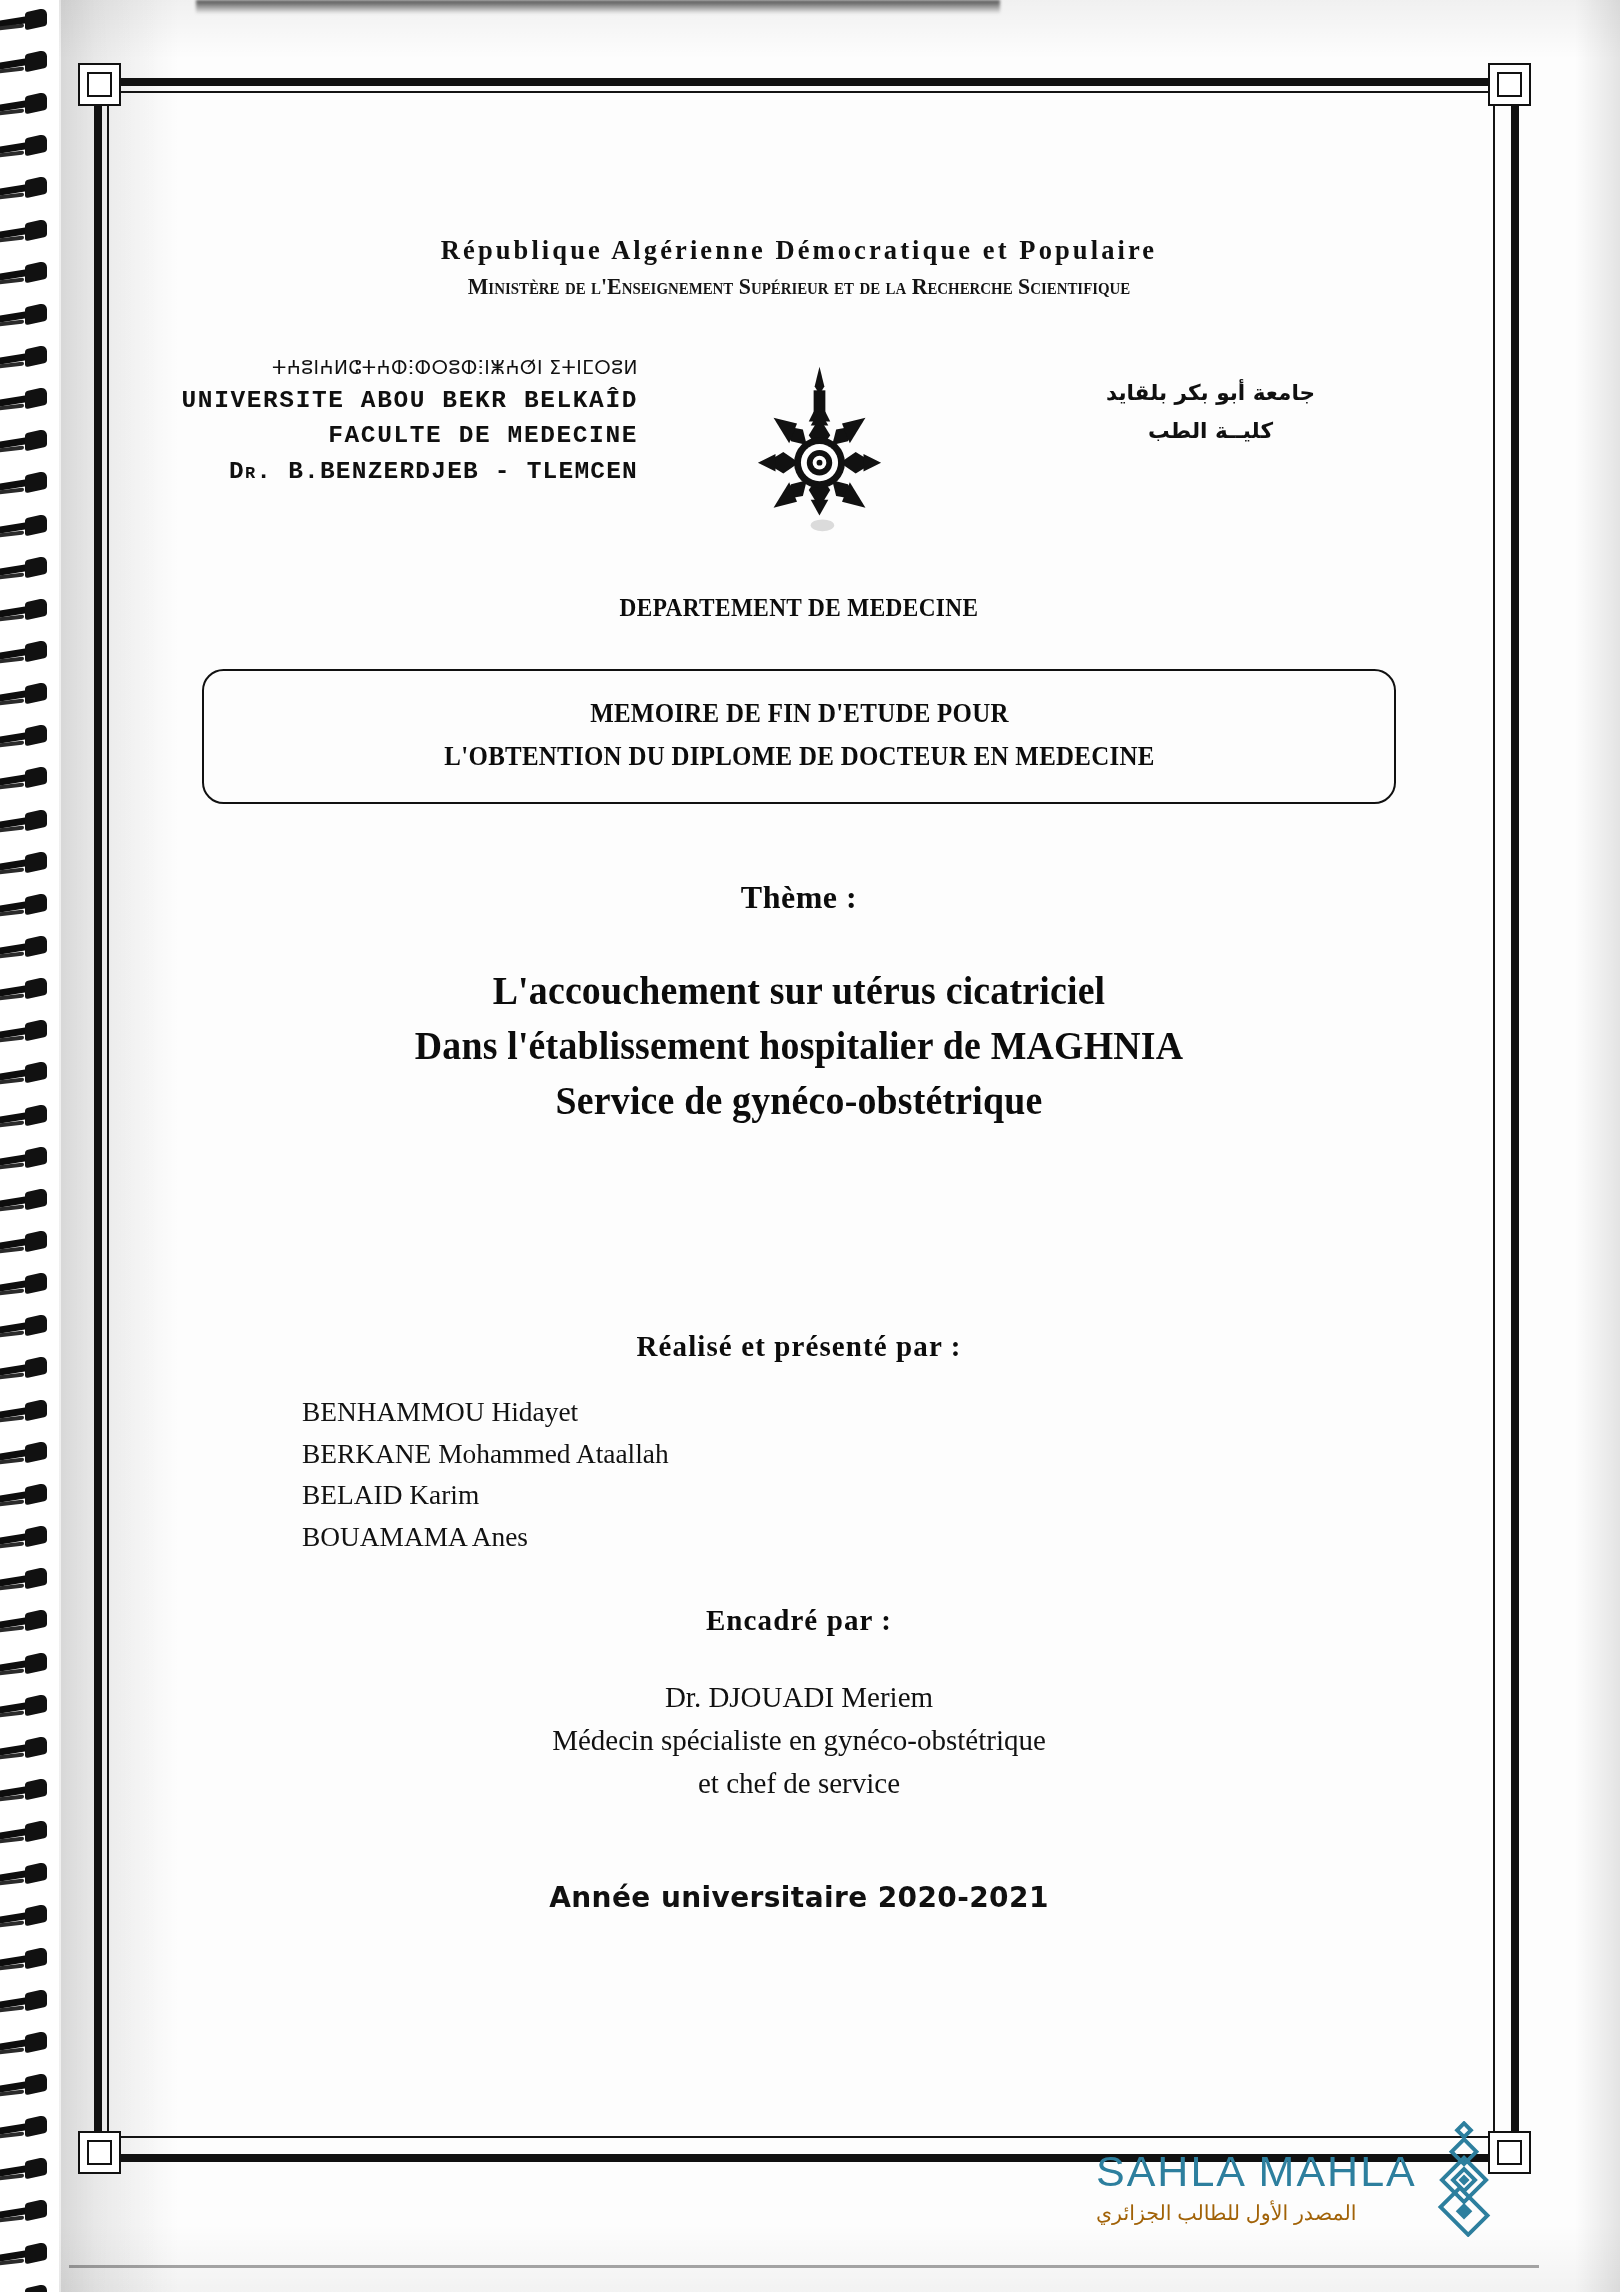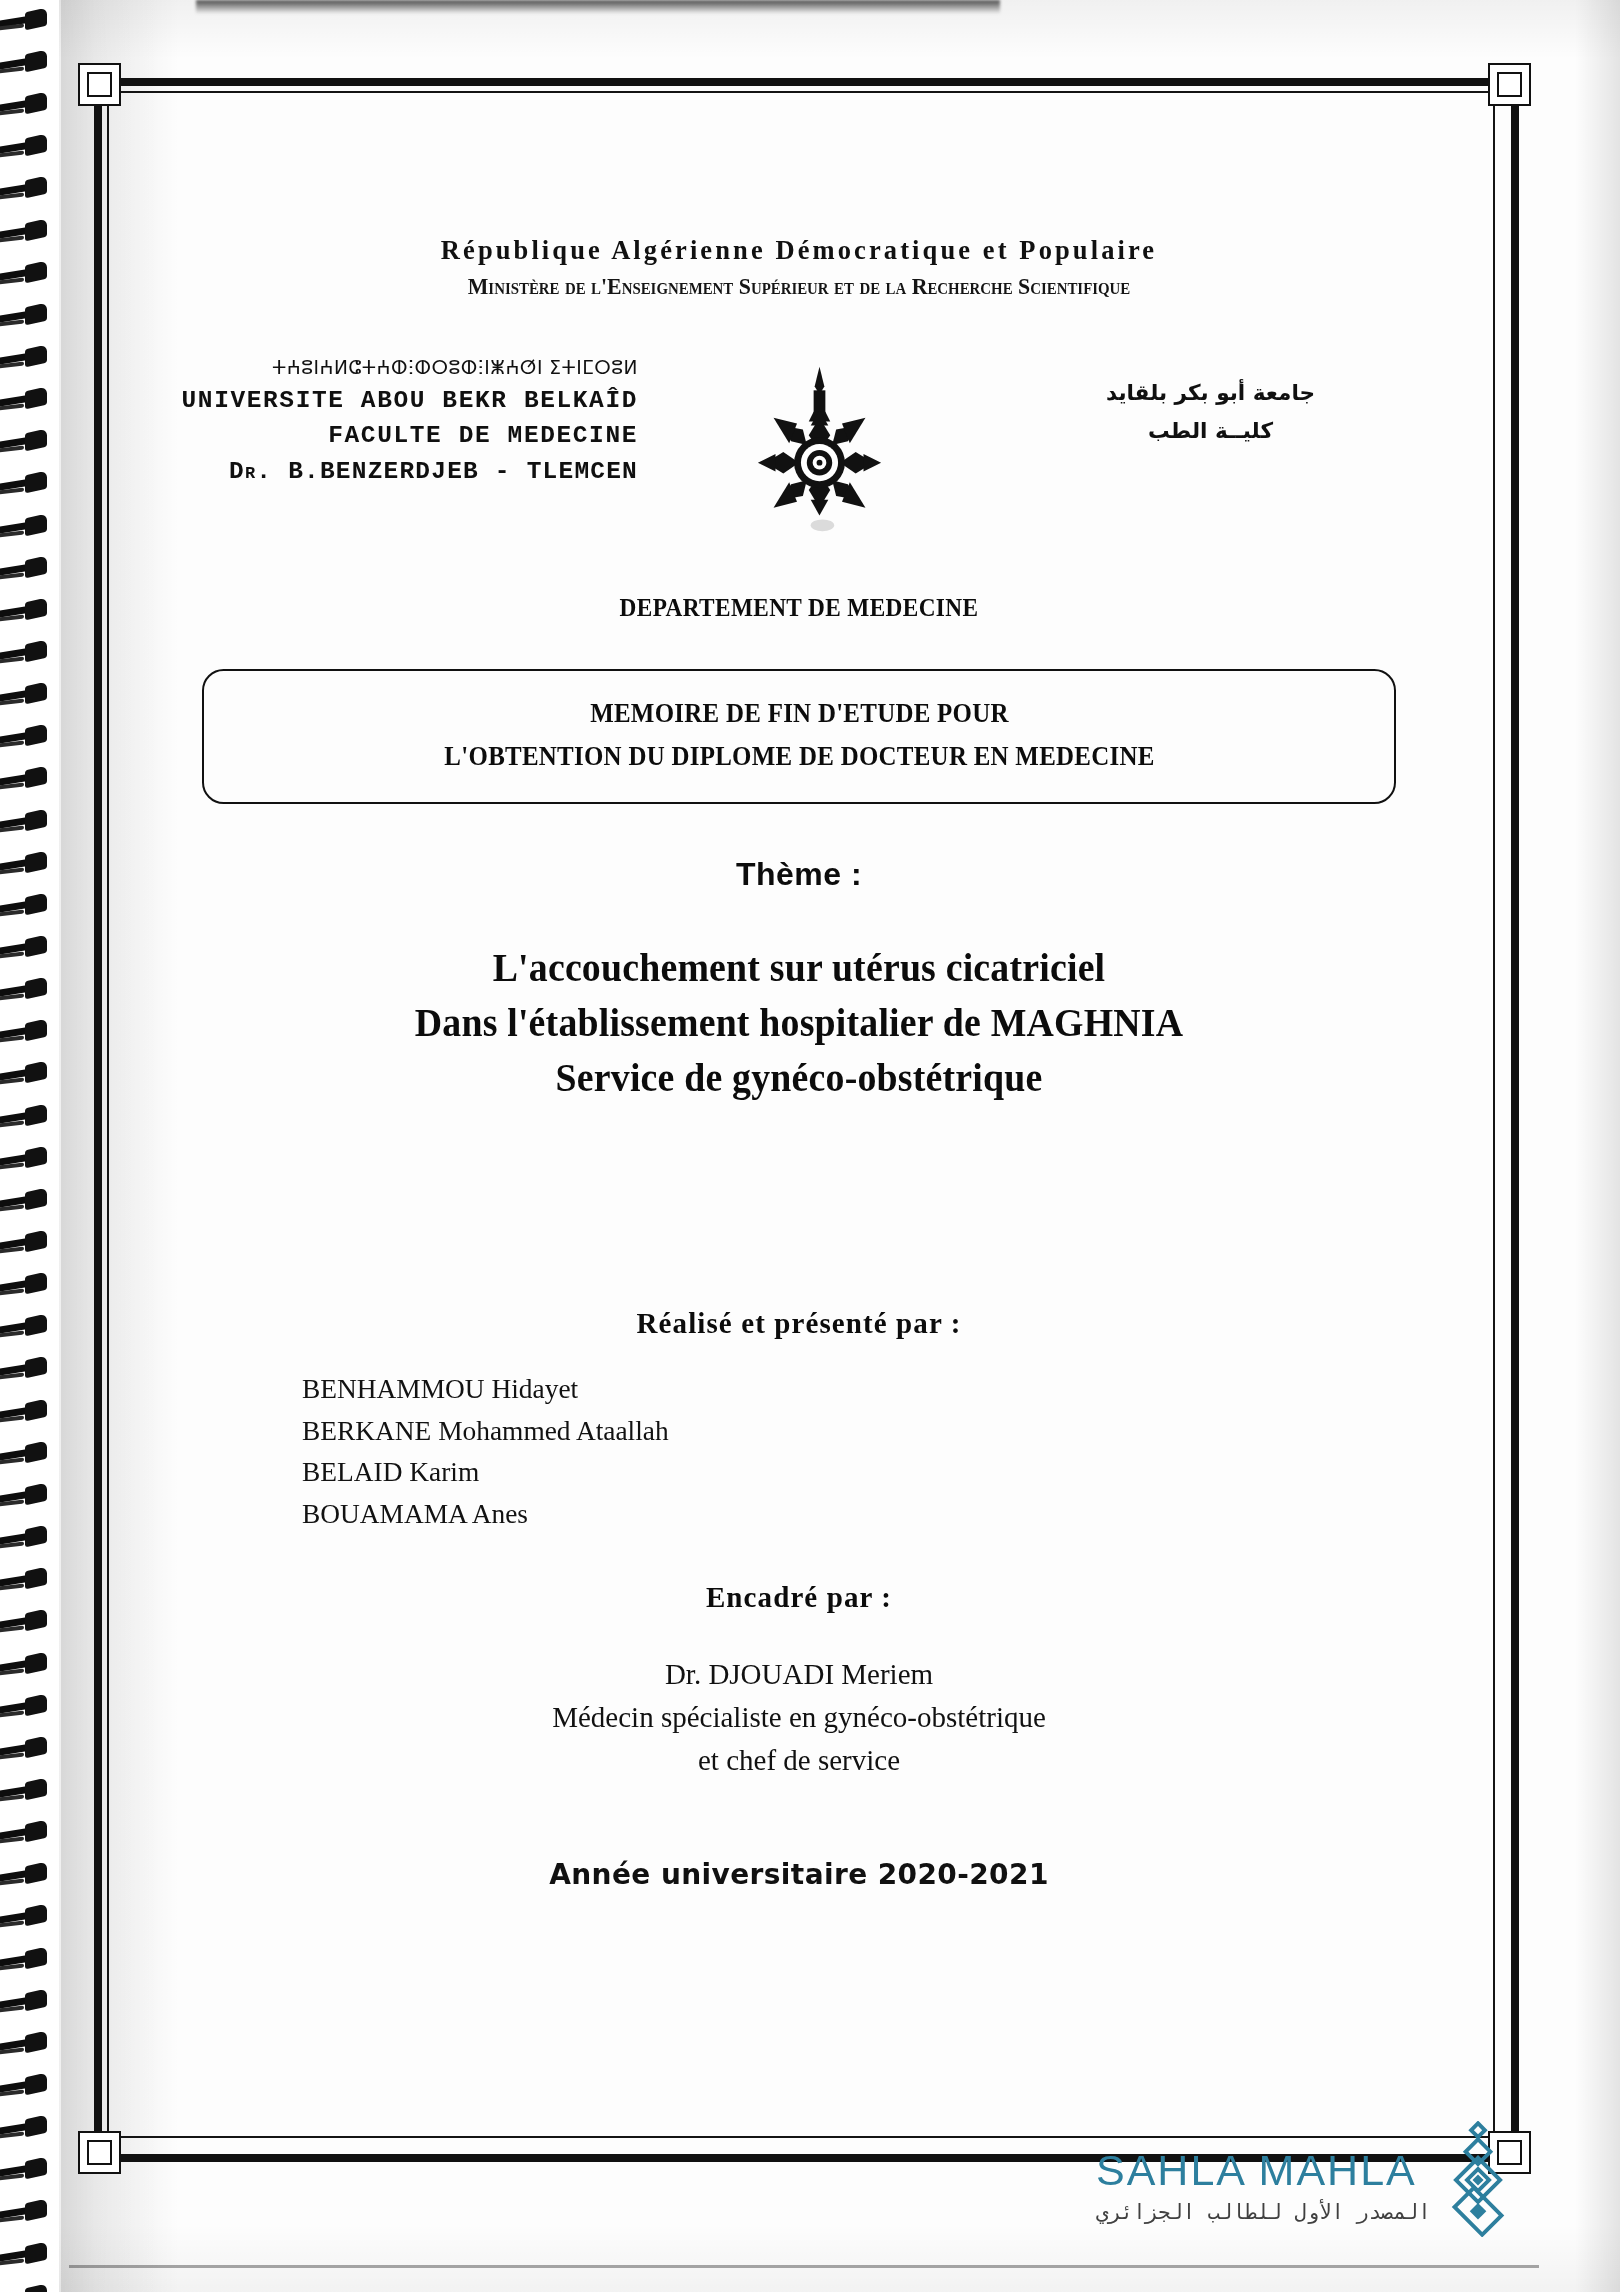--- a/index.html
+++ b/index.html
@@ -201,22 +201,22 @@
   .memoire-line {
     font-family: "Liberation Serif", serif;
     font-weight: bold;
     font-size: 26.5px;
     letter-spacing: 0.3px;
     transform: scaleX(0.94);
     line-height: 1.62;
   }
 
   .theme-label {
-    margin-top: 52px;
-    font-family: Liberation Sans, sans-serif;
+    margin-top: 75px;
+    font-family: Liberation Serif, serif;
     font-weight: bold;
     font-size: 32px;
     letter-spacing: 0.5px;
   }
 
   .thesis-title {
     margin-top: 47px;
     font-family: "Liberation Serif", serif;
     font-weight: bold;
     font-size: 39px;
@@ -282,23 +282,23 @@
   .wm-title {
     font-family: "Liberation Sans", sans-serif;
     font-size: 43px;
     letter-spacing: 2px;
     color: #2d7f9e;
     line-height: 1;
   }
   .wm-sub {
     margin-top: 7.8px;
     direction: rtl;
-    font-family: Liberation Mono, monospace;
+    font-family: Liberation Sans, sans-serif;
     font-size: 20.6px;
-    color: #404040;
+    color: #a16207;
     white-space: nowrap;
   }
   .wm-mark { margin-left: 5.9px; margin-top: -11.8px; }
 
   .inner-shade{
     position:absolute; left:61px; top:0; width:118px; height:100%;
     background:linear-gradient(90deg, rgba(0,0,0,.10), rgba(0,0,0,0));
     pointer-events:none;
   }
 </style>

